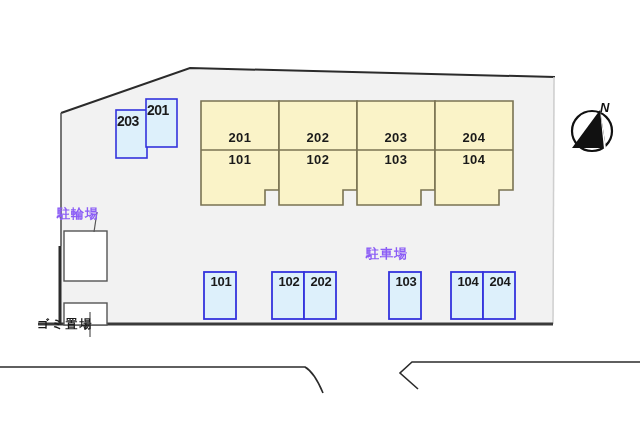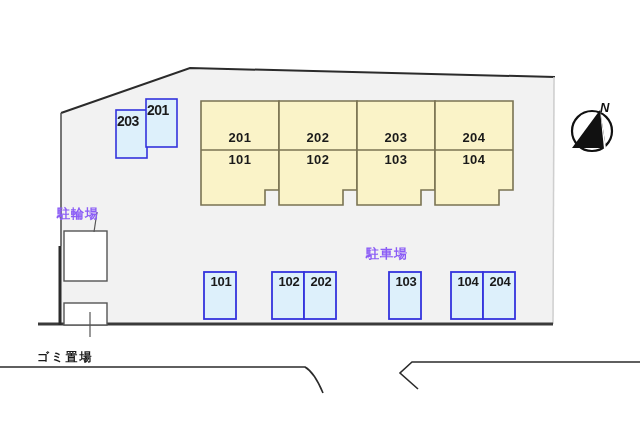--- a/index.html
+++ b/index.html
@@ -168,18 +168,18 @@
   
   <div class="lbl stall-num" style="left:205px; top:274px;">101</div>
   <div class="lbl stall-num" style="left:273px; top:274px;">102</div>
   <div class="lbl stall-num" style="left:305px; top:274px;">202</div>
   <div class="lbl stall-num" style="left:390px; top:274px;">103</div>
   <div class="lbl stall-num" style="left:452px; top:274px;">104</div>
   <div class="lbl stall-num" style="left:484px; top:274px;">204</div>
 
   
   <div class="lbl jp" style="left:57px; top:205px;">駐輪場</div>
-  <div class="lbl jp-small" style="left:37px; top:349px;">ゴミ置場</div>
+  <div class="lbl jp-small" style="left:37px; top:316px;">ゴミ置場</div>
 
   
   <div class="lbl compass-n" style="left:600px; top:100px;">N</div>
 
 </div>
 
 </body></html>

